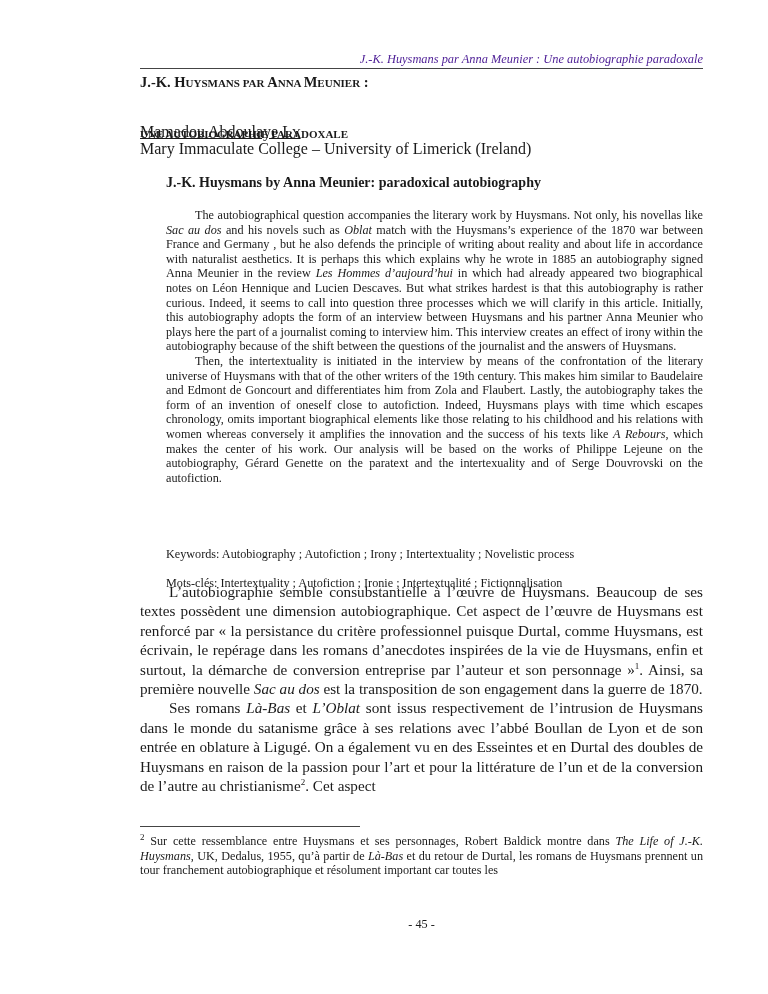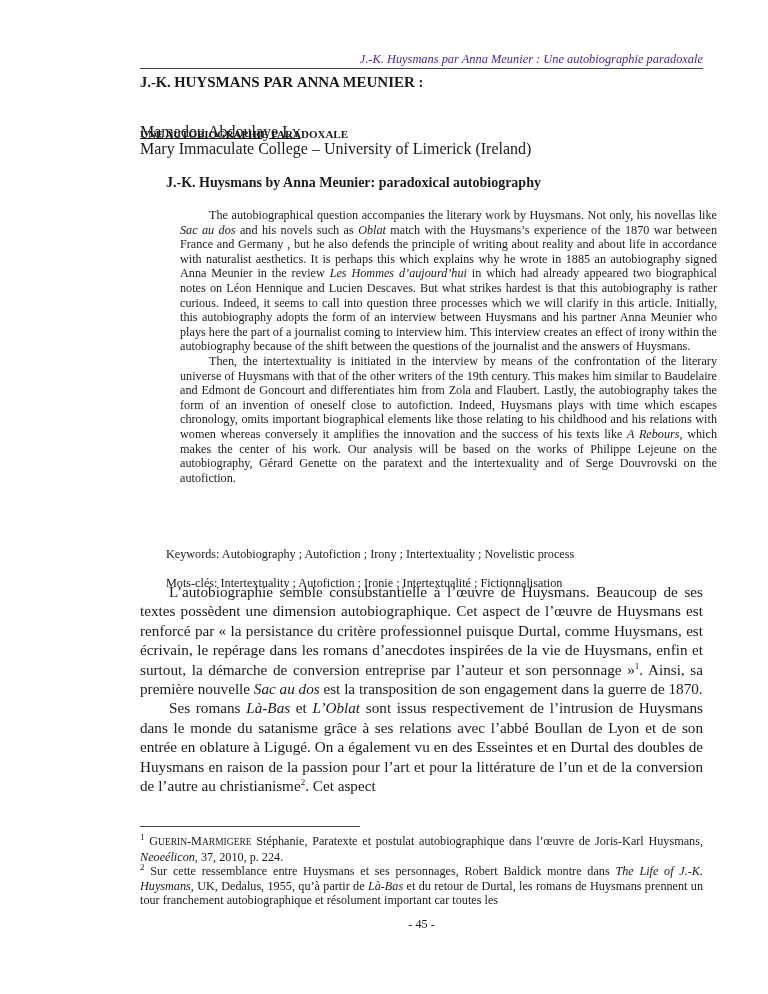--- a/index.html
+++ b/index.html
@@ -1,27 +1,27 @@
 <!DOCTYPE html>
 <html><head>
 <meta charset="utf-8">
 <style>
   html, body { margin: 0; padding: 0; background: #ffffff; }
   body { width: 768px; height: 994px; position: relative; overflow: hidden; color: #1a1a1a; font-family: "Liberation Serif", serif; }
   .page { position: absolute; left: 140px; top: 0; width: 563px; }
   .running-header { position: absolute; top: 52px; left: 0; width: 563px; text-align: right; font-style: italic; font-size: 12.4px; color: #4c1d95; line-height: 14px; }
   .header-rule { position: absolute; top: 68px; left: 0; width: 563px; height: 0; border-top: 1.2px solid #444; }
   .title { position: absolute; top: 74px; left: 0; font-weight: bold; font-size: 14.5px; line-height: 17px; }
-  .title .sc { font-size: 15px; }
+  .title .sc { font-size: 11px; }
   .subtitle { position: absolute; top: 94px; left: 0; font-weight: bold; font-size: 11px; line-height: 13px; margin-top: 34px; }
   .author { position: absolute; top: 120px; left: 0; font-size: 16px; line-height: 24px; text-decoration: underline; }
   .author .sc { font-size: 12px; }
   .affil { position: absolute; top: 139px; left: 0; font-size: 16px; line-height: 19px; }
   .abs-title { position: absolute; top: 176px; left: 26px; font-weight: bold; font-size: 14px; line-height: 14px; }
-  .abstract { position: absolute; top: 208px; left: 40px; width: 537px; font-size: 12.2px; line-height: 14.6px; text-align: justify; }
+  .abstract { position: absolute; top: 208px; left: 26px; width: 537px; font-size: 12.2px; line-height: 14.6px; text-align: justify; }
   .abstract p { margin: 0; text-indent: 29px; }
   .kw { position: absolute; left: 26px; width: 537px; font-size: 12.2px; line-height: 14px; }
   .kw b { font-weight: normal; margin-top: 48px; }
   .kw1 { top: 547px; }
   .kw2 { top: 576px; }
   .body { position: absolute; top: 582px; left: 0; width: 563px; font-size: 15.2px; line-height: 19.4px; text-align: justify; }
   .body p { margin: 0; text-indent: 29px; }
   sup { font-size: 9px; line-height: 0; vertical-align: super; }
   .fn-rule { position: absolute; top: 826px; left: 0; width: 220px; border-top: 1px solid #444; }
   .footnotes { position: absolute; top: 834px; left: 0; width: 563px; font-size: 12.2px; line-height: 14.6px; text-align: justify; }
@@ -53,18 +53,17 @@
   <div class="kw kw2"><b>Mots-clés</b><span>: Intertextuality ; Autofiction ; Ironie ; Intertextualité ; Fictionnalisation</span></div>
 
   <div class="body">
     <p><span>L’autobiographie semble consubstantielle à l’œuvre de Huysmans. Beaucoup de ses textes possèdent une dimension autobiographique. Cet aspect de l’œuvre de Huysmans est renforcé par « la persistance du critère professionnel puisque Durtal, comme Huysmans, est écrivain, le repérage dans les romans d’anecdotes inspirées de la vie de Huysmans, enfin et surtout, la démarche de conversion entreprise par l’auteur et son personnage »</span><sup>1</sup><span>. Ainsi, sa première nouvelle </span><i>Sac au dos</i><span> est la transposition de son engagement dans la guerre de 1870.</span></p>
     <p><span>Ses romans </span><i>Là-Bas</i><span> et </span><i>L’Oblat</i><span> sont issus respectivement de l’intrusion de Huysmans dans le monde du satanisme grâce à ses relations avec l’abbé Boullan de Lyon et de son entrée en oblature à Ligugé. On a également vu en des Esseintes et en Durtal des doubles de Huysmans en raison de la passion pour l’art et pour la littérature de l’un et de la conversion de l’autre au christianisme</span><sup>2</sup><span>. Cet aspect</span></p>
   </div>
 
   <div class="fn-rule"></div>
 
   <div class="footnotes">
-    <p><sup>1</sup><span> G</span><span class="sc">UERIN</span><span>-M</span><span class="sc">ARMIGERE</span><span> Stéphanie, Paratexte et postulat autobiographique dans l’œuvre de Joris-Karl Huysmans, </span><i>Neoeélicon</i><span>, 37, 2010, p. 224.</span></p>
     <p><sup>2</sup><span> Sur cette ressemblance entre Huysmans et ses personnages, Robert Baldick montre dans </span><i>The Life of J.-K. Huysmans</i><span>, UK, Dedalus, 1955, qu’à partir de </span><i>Là-Bas</i><span> et du retour de Durtal, les romans de Huysmans prennent un tour franchement autobiographique et résolument important car toutes les</span></p>
   </div>
 
   <div class="page-number">- 45 -</div>
 </div>
 
 </body></html>

